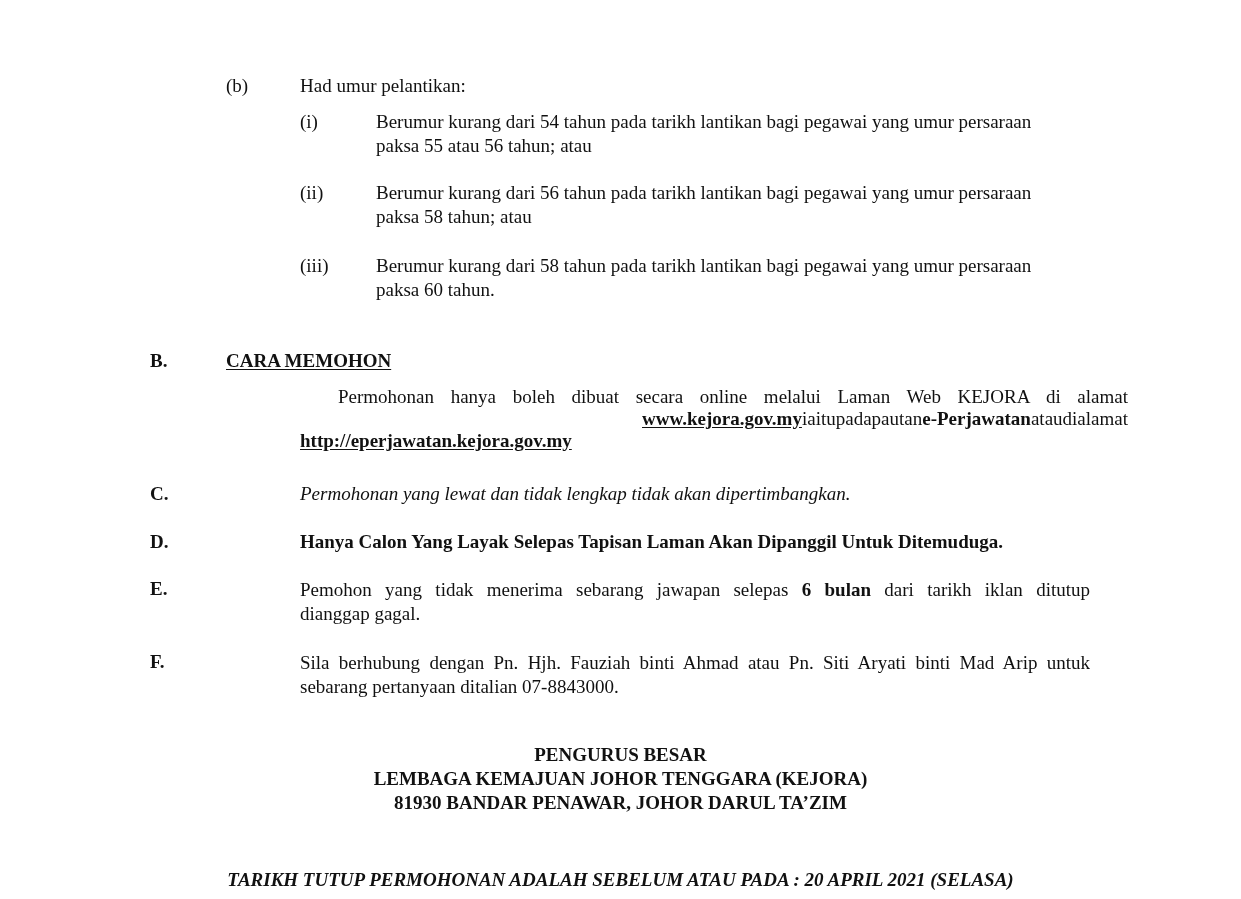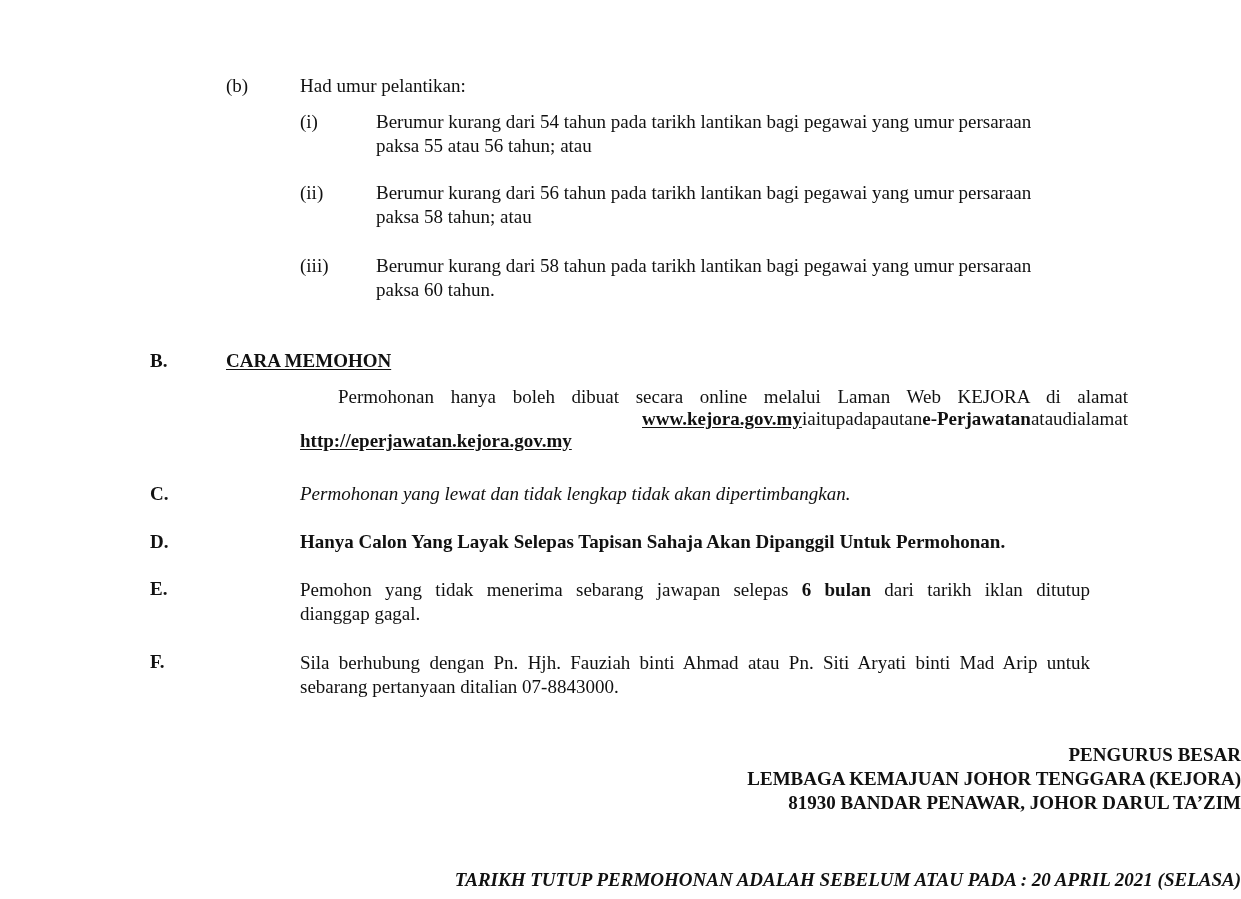--- a/index.html
+++ b/index.html
@@ -1,21 +1,21 @@
 <!DOCTYPE html>
 <html><head>
 <meta charset="utf-8">
 <style>
   html, body { margin:0; padding:0; background:#ffffff; }
   body { width:1241px; height:899px; position:relative; overflow:hidden;
          font-family:"Liberation Serif", serif; color:#111; font-size:19px; }
   .abs { position:absolute; white-space:nowrap; }
   .b { font-weight:bold; }
   .u { text-decoration:underline; text-underline-offset:2px; }
-  .center { position:absolute; left:0; width:1241px; text-align:right; font-weight:bold; }
+  .center { position:absolute; left:0; width:1241px; text-align:center; font-weight:bold; }
   .spread { display:flex; justify-content:flex-end; width:790px;margin-left:38px; }
 </style>
 </head>
 <body>
 
 <div class="abs" style="left:226px;top:75px;">(b)</div>
 <div class="abs" style="left:300px;top:75px;text-align:center;">Had umur pelantikan:</div>
 
 <div class="abs" style="left:300px;top:111px;">(i)</div>
 <div class="abs" style="left:376px;top:111px;">Berumur kurang dari 54 tahun pada tarikh lantikan bagi pegawai yang umur persaraan</div>
@@ -48,21 +48,21 @@
   </div>
   <div>
     <span class="b u">http://eperjawatan.kejora.gov.my</span>
   </div>
 </div>
 
 <div class="abs b" style="left:150px;top:483px;">C.</div>
 <div class="abs" style="left:300px;top:483px;font-style:italic;">Permohonan yang lewat dan tidak lengkap tidak akan dipertimbangkan.</div>
 
 <div class="abs b" style="left:150px;top:531px;">D.</div>
-<div class="abs b" style="left:300px;top:531px;">Hanya Calon Yang Layak Selepas Tapisan Sahaja Akan Dipanggil Untuk Permohonan.</div>
+<div class="abs b" style="left:300px;top:531px;">Hanya Calon Yang Layak Selepas Tapisan Laman Akan Dipanggil Untuk Ditemuduga.</div>
 
 <div class="abs b" style="left:150px;top:578px;">E.</div>
 <div class="abs" style="left:300px;top:578px;width:790px;white-space:normal;line-height:24px;">
   <div style="text-align:justify;text-align-last:justify;"><span>Pemohon yang tidak menerima sebarang jawapan selepas </span><span class="b">6 bulan</span><span> dari tarikh iklan ditutup</span></div>
   <div>dianggap gagal.</div>
 </div>
 
 <div class="abs b" style="left:150px;top:651px;">F.</div>
 <div class="abs" style="left:300px;top:651px;width:790px;white-space:normal;line-height:24px;">
   <div style="text-align:justify;text-align-last:justify;">Sila berhubung dengan Pn. Hjh. Fauziah binti Ahmad atau Pn. Siti Aryati binti Mad Arip untuk</div>

